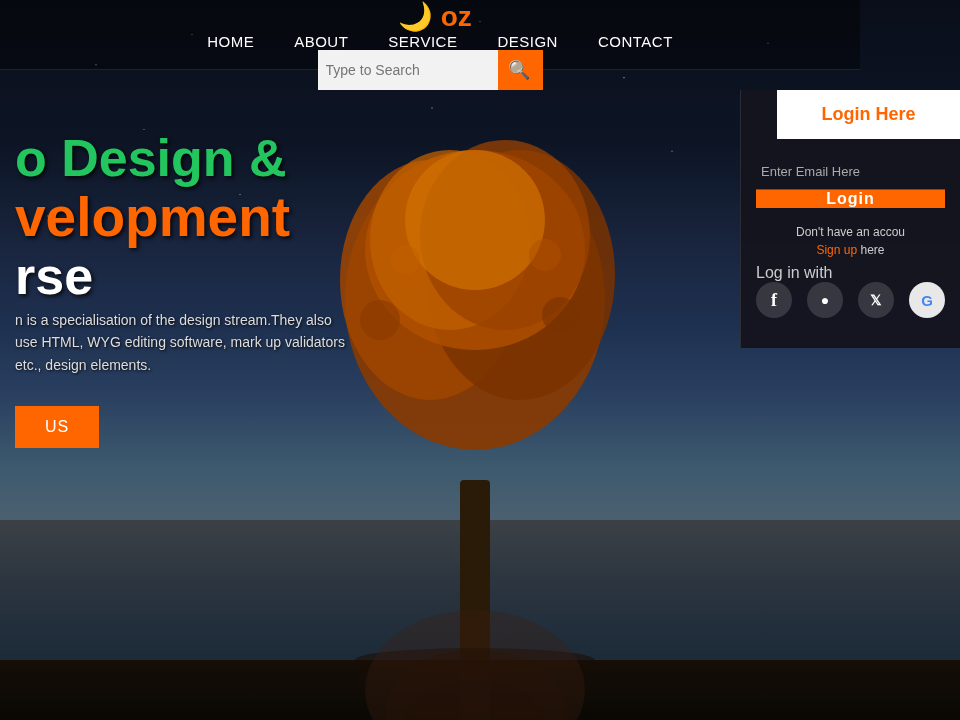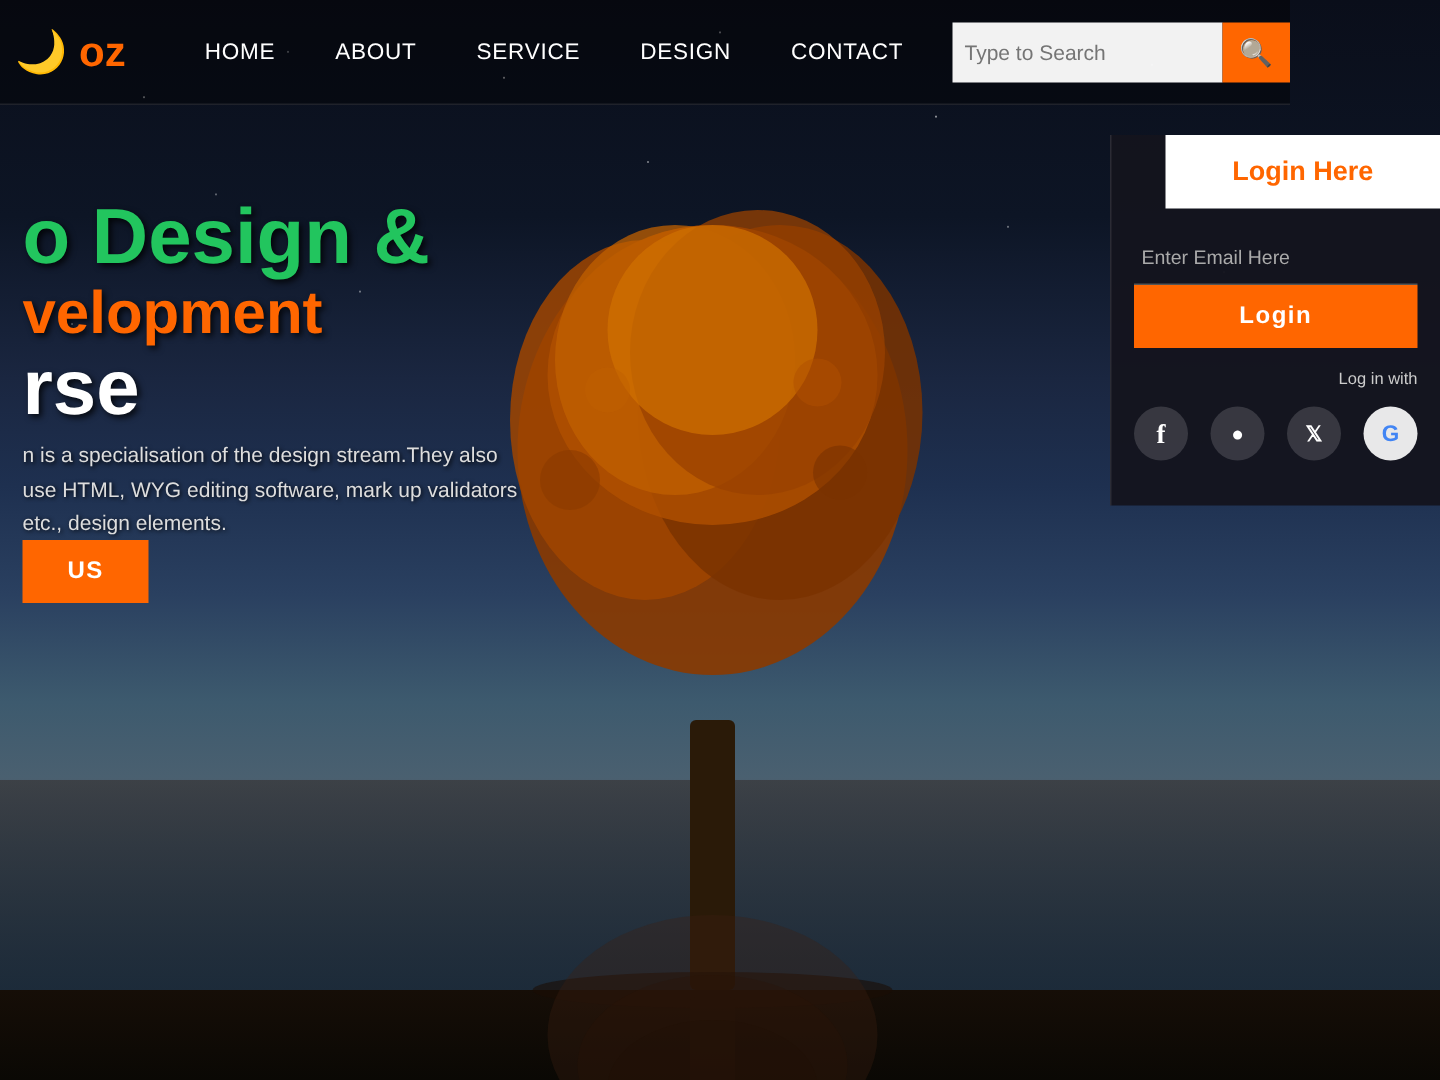--- a/index.html
+++ b/index.html
@@ -72,20 +72,21 @@
     nav {
       position: absolute;
       top: 0; left: 0;
       width: 860px;
       height: 70px;
       display: flex;
       align-items: center;
       z-index: 10;
       background: rgba(0,0,0,0.4);
       border-bottom: 1px solid rgba(255,255,255,0.1);
+      flex-direction: column;
     }
 
     .logo {
       margin-left: 10px;
       color: #fff;
       font-size: 28px;
       font-weight: bold;
       min-width: 70px;
     }
 
@@ -154,21 +155,21 @@
     .hero-title-1 {
       color: #22c55e;
       font-size: 52px;
       font-weight: bold;
       line-height: 1.1;
       text-shadow: 2px 2px 4px rgba(0,0,0,0.8);
     }
 
     .hero-title-2 {
       color: #ff6600;
-      font-size: 40px;
+      font-size: 55px;
       font-weight: bold;
       line-height: 1.1;
       text-shadow: 2px 2px 4px rgba(0,0,0,0.8);
     }
 
     .hero-title-3 {
       color: #fff;
       font-size: 52px;
       font-weight: bold;
       line-height: 1.1;
@@ -183,23 +184,24 @@
       max-width: 340px;
       text-shadow: 1px 1px 3px rgba(0,0,0,0.9);
     }
 
     .cta-btn {
       display: inline-block;
       background: #ff6600;
       color: #fff;
       padding: 12px 30px;
       font-size: 16px;
-      font-weight: bold;
+      font-weight: normal;
       border: none;
       cursor: pointer;
+      margin-top: 30px;
       letter-spacing: 1px;
       text-align: right;
     }
 
     
     .login-panel {
       position: absolute;
       top: 90px;
       right: 0;
       width: 220px;
@@ -241,21 +243,20 @@
 
     .login-field::placeholder {
       color: #aaa;
     }
 
     .login-btn {
       background: #ff6600;
       color: #fff;
       border: none;
       width: 100%;
-      padding: 12px;
       font-size: 16px;
       font-weight: bold;
       cursor: pointer;
       letter-spacing: 1px;
       margin-bottom: 15px;
     }
 
     .no-account {
       color: #ccc;
       font-size: 12px;
@@ -265,23 +266,23 @@
     }
 
     .signup-link {
       color: #ff6600;
       cursor: pointer;
       text-decoration: none;
     }
 
     .log-in-with {
       color: #ccc;
-      font-size: 11px;
-      text-align: right;
-      margin-bottom: 12px;
+      font-size: 16px;
+      text-align: left;
+      margin-bottom: 0;
     }
 
     .social-icons {
       display: flex;
       justify-content: center;
       gap: 15px;
       margin-bottom: 15px;
     }
 
     .social-icon {
@@ -388,20 +389,25 @@
   <button class="cta-btn">US</button>
 </div>
 
 <div class="login-panel">
   <div class="login-header">
     <span>Login Here</span>
   </div>
   <div class="login-body">
     <input type="email" class="login-field" placeholder="Enter Email Here" style="">
     <button class="login-btn">Login</button>
+    <p class="no-account">
+      <span>Don't have an accou</span><br>
+      <a class="signup-link">Sign up</a>
+      <span> here</span>
+    </p>
     <p class="log-in-with">Log in with</p>
     <div class="social-icons">
       <div class="social-icon" style="font-family: serif; font-size:18px; font-weight:bold;">f</div>
       <div class="social-icon" style="font-size:14px;">●</div>
       <div class="social-icon" style="font-size:14px; font-weight:bold;">𝕏</div>
       <div class="social-icon" style="color:#EA4335; font-weight:bold; font-size:15px; background: rgba(255,255,255,0.9); color:#4285F4;">G</div>
     </div>
   </div>
 </div>
 

